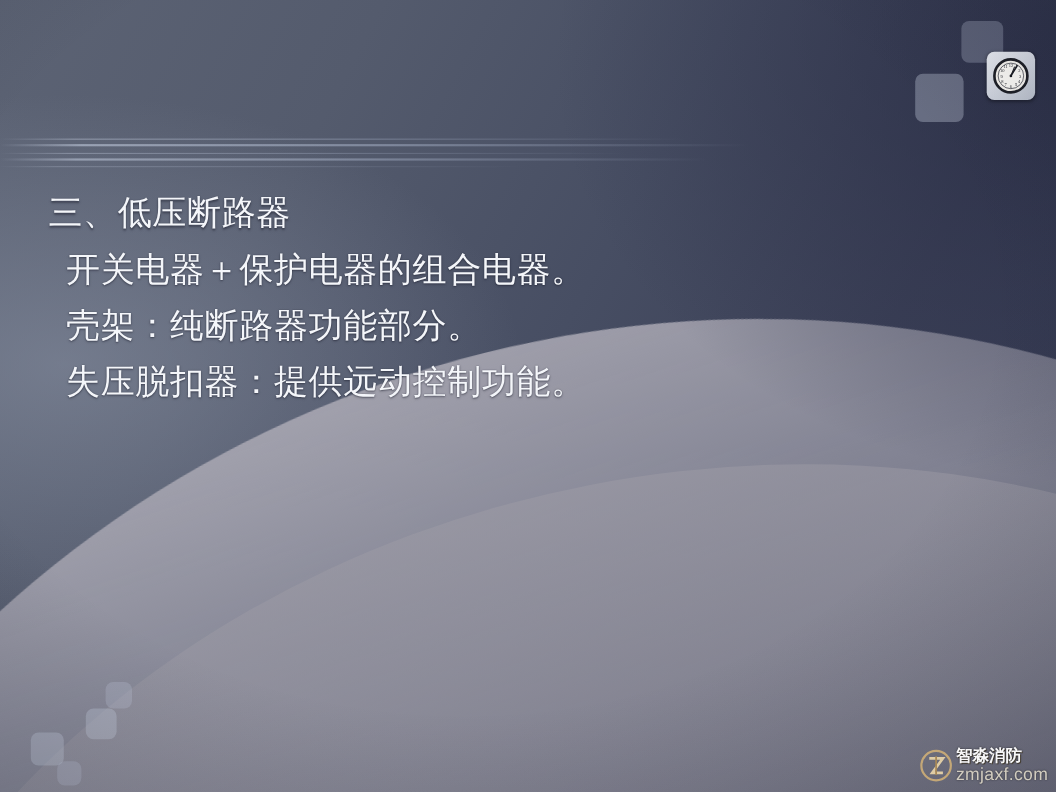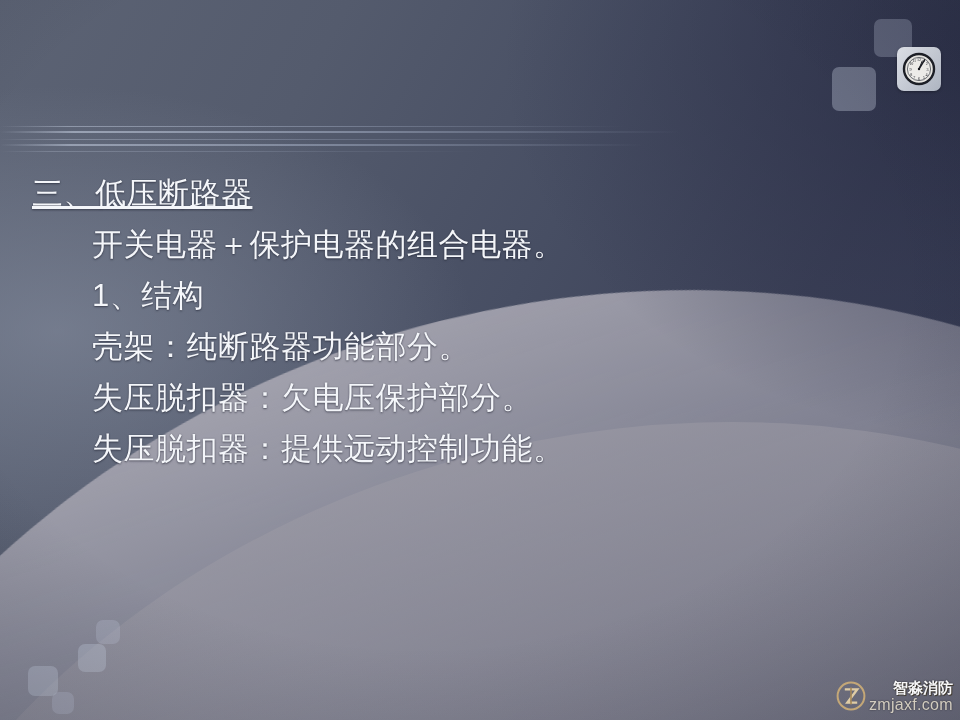--- a/index.html
+++ b/index.html
@@ -101,35 +101,34 @@
     width: 960px;
   }
   .line {
     color: #f4f6fa;
     font-size: 31px;
     line-height: 51px;
     white-space: nowrap;
     text-shadow: 0 1px 2px rgba(24,26,40,0.55), 0 0 1px rgba(20,22,36,0.45);
     letter-spacing: 0.5px;
   }
-  .line.lvl0 { padding-left: 32px; text-decoration: underline; }
-  .line.lvl1 { padding-left: 76px; margin-left: 16px; }
+  .line.lvl0 { padding-left: 44px; }
+  .line.lvl1 { padding-left: 60px; }
 
   
   .watermark {
     position: absolute;
     left: 836px;
     top: 676px;
     width: 122px;
     height: 40px;
     display: flex;
     align-items: center;
     gap: 3px;
     opacity: 0.95;
-    text-align: right;
   }
   .wm-mark { width: 30px; height: 30px; flex: 0 0 auto; }
   .wm-txt { display: flex; flex-direction: column; line-height: 1; }
   .wm-title {
     font-size: 15px;
     font-weight: bold;
     color: #ffffff;
     letter-spacing: 0px;
     text-shadow: 0 0 2px rgba(0,0,0,0.7), 1px 1px 0 rgba(70,60,40,0.8);
   }
@@ -188,23 +187,21 @@
   <div class="sq" style="left:96px; top:620px; width:24px; height:24px;"></div>
   <div class="sq light" style="left:78px; top:644px; width:28px; height:28px;"></div>
   <div class="sq light" style="left:28px; top:666px; width:30px; height:30px;"></div>
   <div class="sq" style="left:52px; top:692px; width:22px; height:22px;"></div>
 
   <div class="vignette"></div>
 
   <div class="body-text">
     <div class="line lvl0">三、低压断路器</div>
     <div class="line lvl1">开关电器＋保护电器的组合电器。</div>
-    <div class="line lvl1">1、结构</div>
     <div class="line lvl1">壳架：纯断路器功能部分。</div>
-    <div class="line lvl1">失压脱扣器：欠电压保护部分。</div>
     <div class="line lvl1">失压脱扣器：提供远动控制功能。</div>
   </div>
 
   <div class="watermark">
     <svg class="wm-mark" viewBox="0 0 30 30" aria-hidden="true">
       <circle cx="15" cy="15" r="13.4" fill="none" stroke="#c9ab77" stroke-width="2"></circle>
       <path d="M8.8 8.4 L21.2 8.4 L11.4 21.6 L21.2 21.6" fill="none" stroke="#e6d2a8" stroke-width="2.4" stroke-linejoin="miter"></path>
       <path d="M15 6.4 L15 23.6" stroke="#a98a56" stroke-width="1.6"></path>
     </svg>
     <span class="wm-txt">

